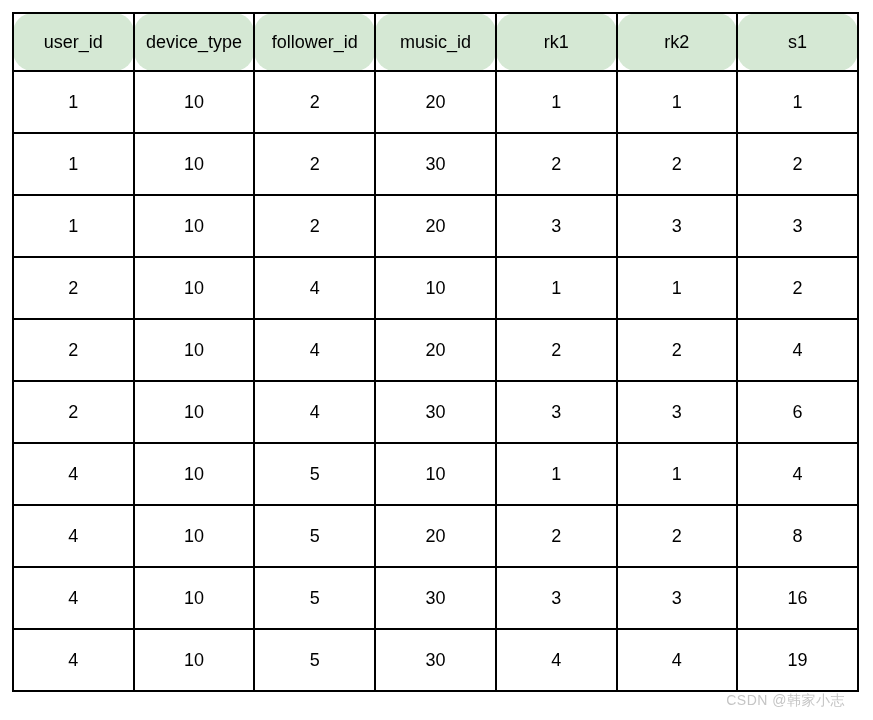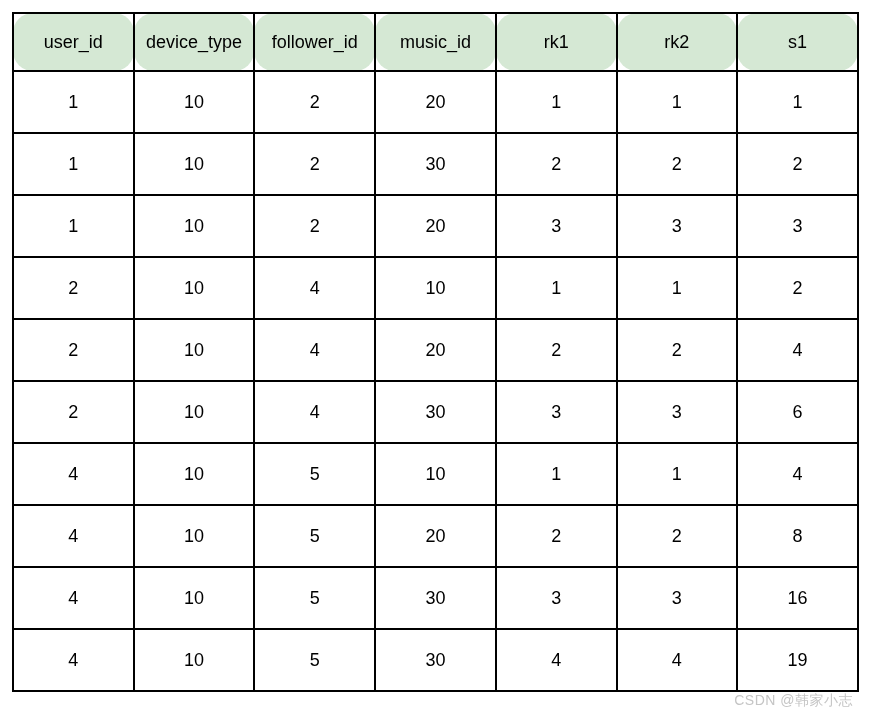--- a/index.html
+++ b/index.html
@@ -28,21 +28,21 @@
       color: #000000;
     }
     th {
       background-color: #d5e8d4;
       font-weight: 400;
       height: 58px;
       border-radius: 20px;
     }
     .watermark {
       position: absolute;
-      right: 6px;
+      right: 14px;
       bottom: 6px;
       font-size: 14px;
       color: #c5c5c5;
       font-family: Arial, sans-serif;
       letter-spacing: 0.5px;
     }
     .container {
       position: relative;
       width: 847px;
       padding-bottom: 24px;

